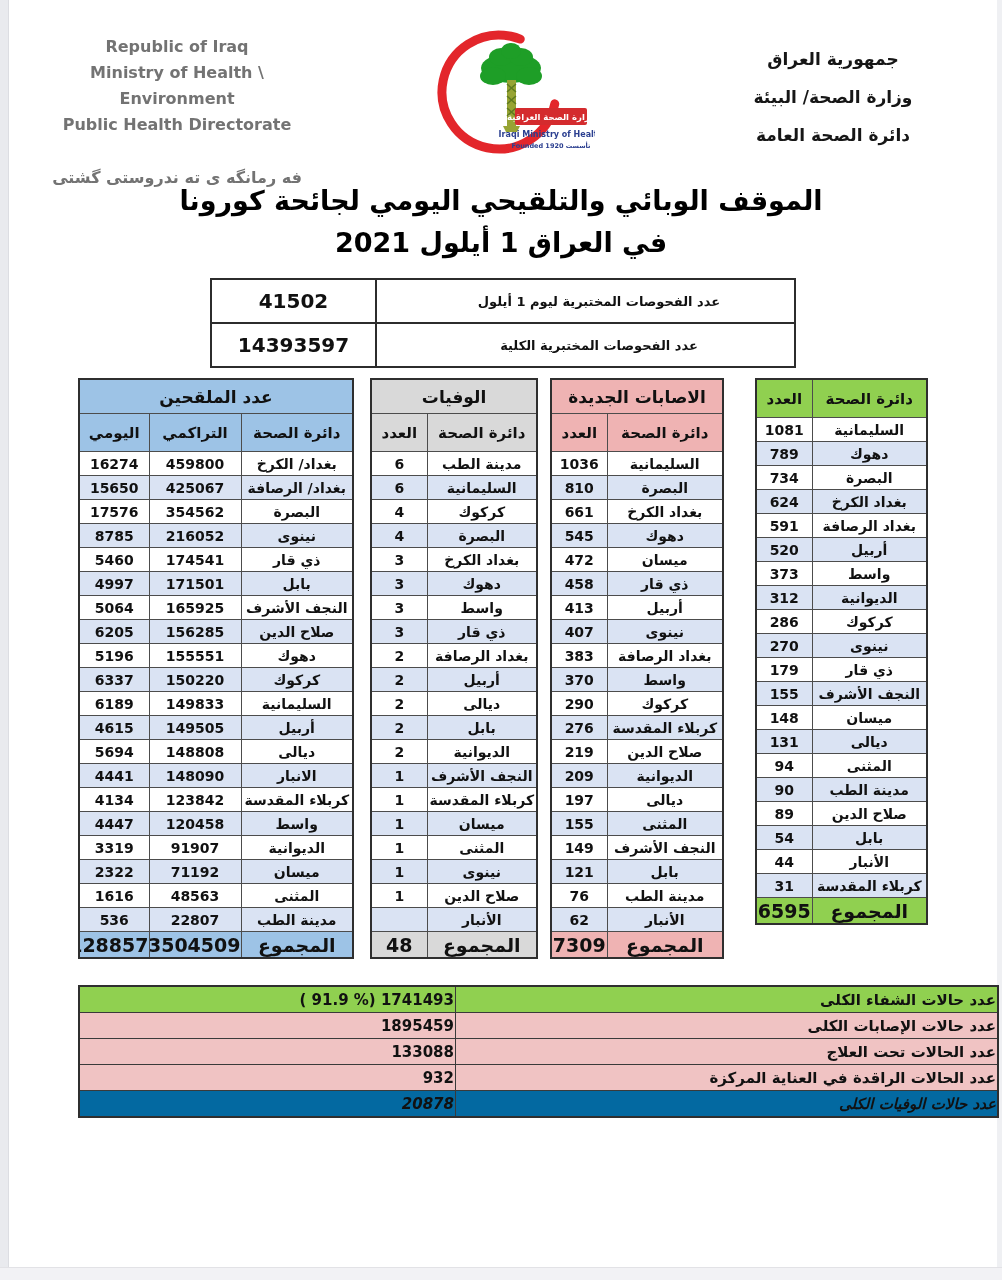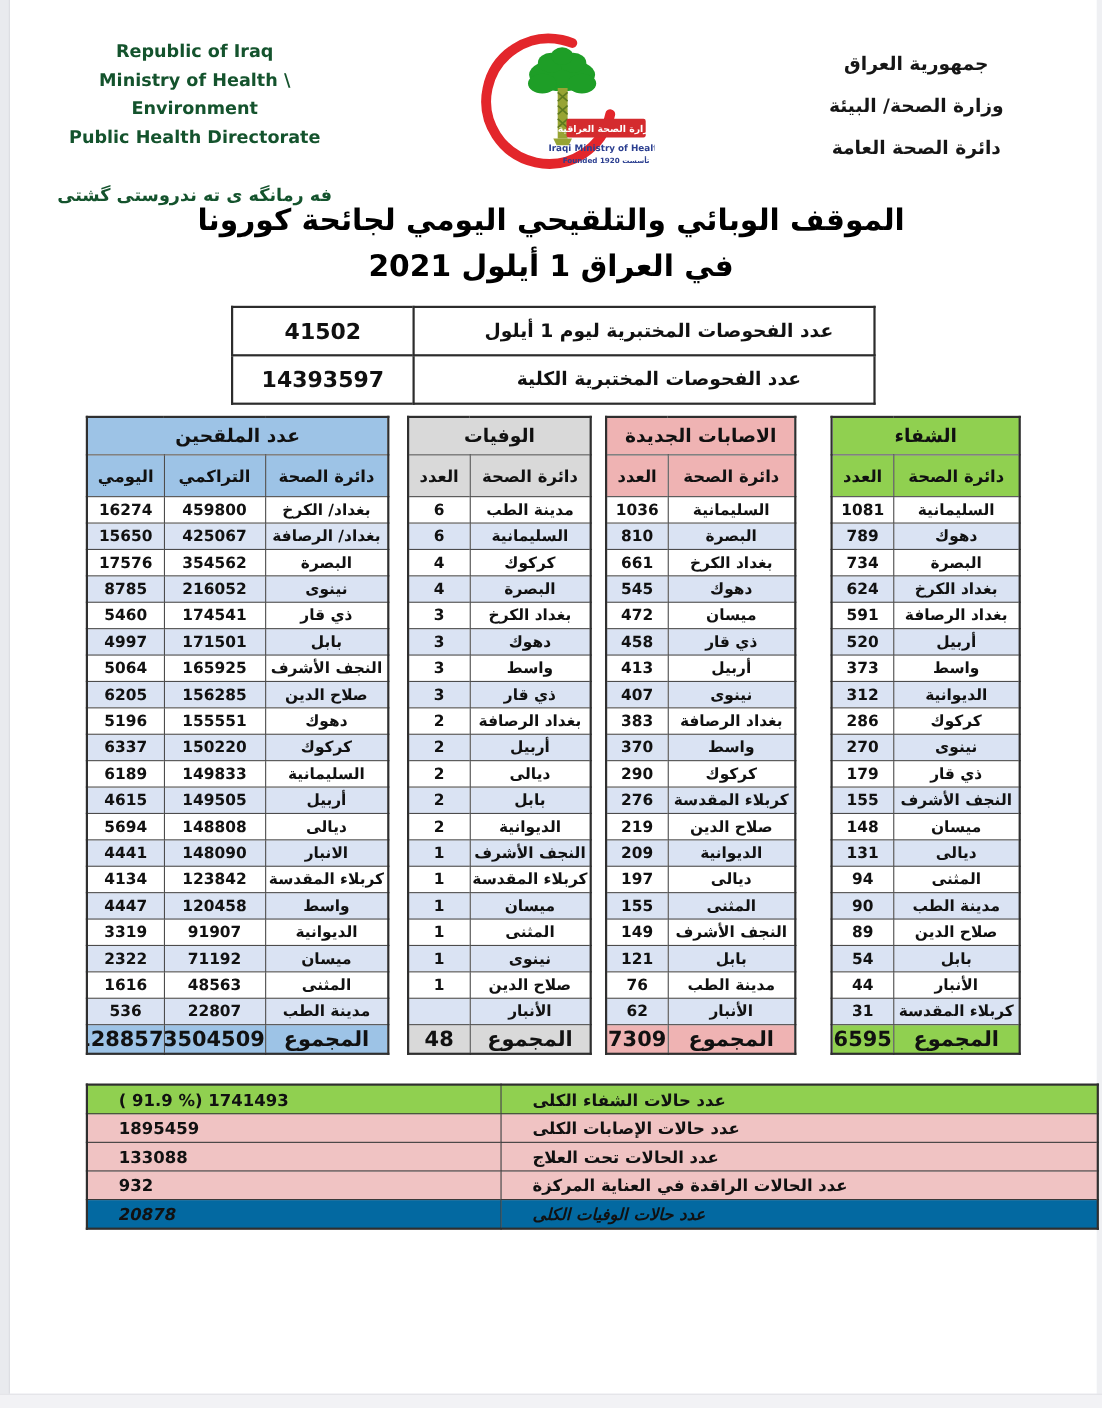--- a/index.html
+++ b/index.html
@@ -8,39 +8,39 @@
     background:#ffffff;
     font-family:"DejaVu Sans","Liberation Sans",sans-serif;
     color:#111;
   }
   .edge-left  { position:absolute; left:0; top:0; width:8px; height:100%; background:#e9eaee; border-right:1px solid #dcdde2; }
   .edge-right { position:absolute; right:0; top:0; width:5px; height:100%; background:#eff0f3; }
   .edge-bottom{ position:absolute; left:0; bottom:0; width:100%; height:12px; background:#f2f2f5; border-top:1px solid #e2e2e6; }
 
   
   .hdr-en { position:absolute; left:34px; top:34px; width:286px; text-align:center;
-            font-weight:700; font-size:16px; line-height:26px; color:#14532d; }
+            font-weight:700; font-size:16px; line-height:26px; color:#737373; }
   .hdr-en .ku { direction:rtl; font-size:16px;margin-top:27px; }
   .hdr-ar { position:absolute; right:44px; top:40px; width:250px; text-align:center; direction:rtl;
             font-weight:700; font-size:17px; color:#161616; }
   .hdr-ar div { line-height:38px; }
   .logo { position:absolute; left:423px; top:22px; width:172px; height:146px; }
   .banner-txt { fill:#ffffff; font-size:8.5px; font-weight:700; text-anchor:middle; direction:rtl; }
   .logo-en { fill:#2B3F90; font-size:8px; font-weight:700; text-anchor:middle; }
   .logo-fd { fill:#2B3F90; font-size:6.5px; font-weight:700; text-anchor:middle; }
 
   
   .title { position:absolute; left:0; top:180px; width:100%; text-align:center; direction:rtl;
            font-weight:700; font-size:27px; line-height:42px; color:#000; }
 
   
   .tests { position:absolute; left:210px; top:278px; width:586px; border-collapse:collapse;
            direction:rtl; table-layout:fixed; }
   .tests td { border:2px solid #2c2c2c; height:40px; text-align:center; font-weight:700; background:#fff; }
-  .tests .lbl { width:388px; font-size:17px;padding-left:28px; }
+  .tests .lbl { width:388px; font-size:13px;padding-left:28px; }
   .tests .val { font-size:20px; }
 
   
   .gov { border-collapse:collapse; direction:rtl; table-layout:fixed; position:absolute; top:378px;
          border:2px solid #2f2f2f; }
   .gov th, .gov td { border:1px solid #4c4c4c; text-align:center; font-weight:700; padding:0;
                      overflow:hidden; white-space:nowrap; background:#fff; }
   .gov .t-title { height:33px; font-size:17px; }
   .gov .t-col   { height:37px; font-size:15px; }
   .gov tbody td { height:23px; font-size:14px; }
@@ -53,21 +53,21 @@
   .theme-green .t-title, .theme-green .t-col, .theme-green tfoot td { background:#90D050; }
 
   #tbl-vaccinated { left:78px;  width:274px; }
   #tbl-deaths     { left:370px; width:166px; }
   #tbl-infections { left:550px; width:172px; }
   #tbl-recovery   { left:755px; width:171px; }
 
   
   .summary { position:absolute; left:78px; top:985px; width:858px; border-collapse:collapse;
              direction:rtl; table-layout:fixed; border:2px solid #2f2f2f; }
-  .summary td { border:1.5px solid #3a3a3a; height:23px; text-align:left; font-weight:700; font-size:15px;padding-left:28px; }
+  .summary td { border:1.5px solid #3a3a3a; height:23px; text-align:right; font-weight:700; font-size:15px;padding-left:28px; }
   .summary .s-label { width:512px; }
   .summary .s-value { width:346px; direction:ltr; }
   .summary tr.s-green td { background:#90D050; }
   .summary tr.s-pink  td { background:#F0C3C3; }
   .summary tr.s-beige td { background:#0369a1;font-style:italic; }
 </style>
 </head>
 <body>
 
 <div class="edge-left"></div>
@@ -456,23 +456,20 @@
       </tr>
     </tfoot>
   </table>
 <table id="tbl-recovery" class="gov theme-green">
     <colgroup>
       <col style="width: 115px;">
       <col style="width: 56px;">
     </colgroup>
     <thead>
       <tr>
-        <th colspan="2" class="t-title">الشفاء</th>
-      </tr>
-      <tr>
         <th class="t-col">دائرة الصحة</th>
         <th class="t-col">العدد</th>
       </tr>
     </thead>
     <tbody>
       <tr>
         <td>السليمانية</td>
         <td>1081</td>
       </tr>
       <tr class="alt">

